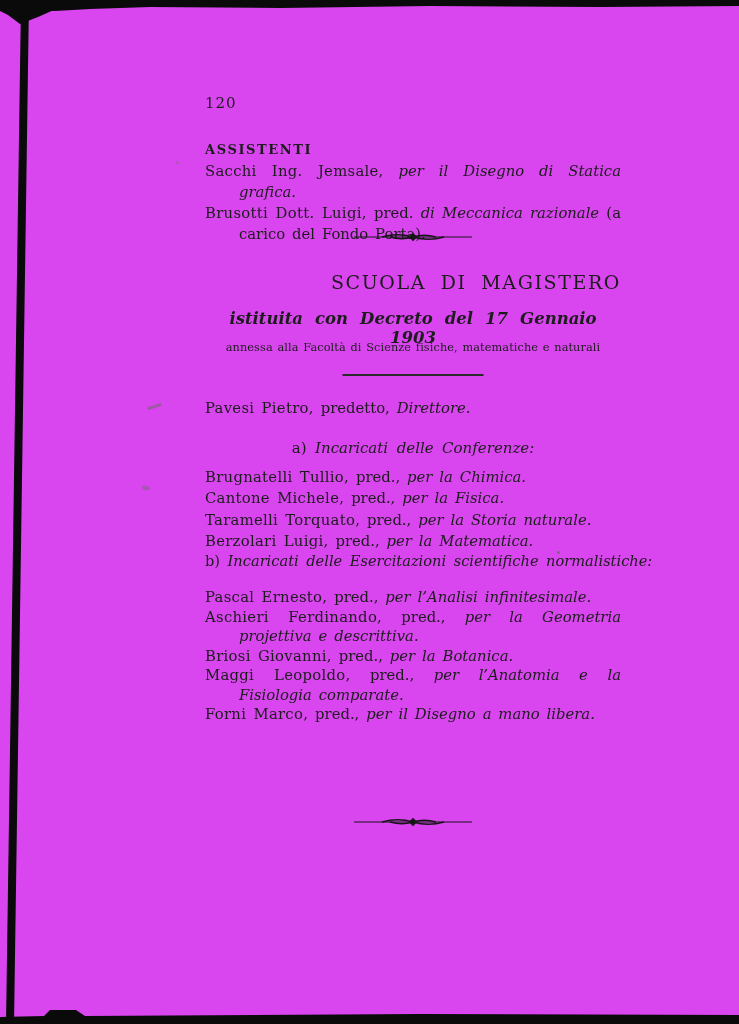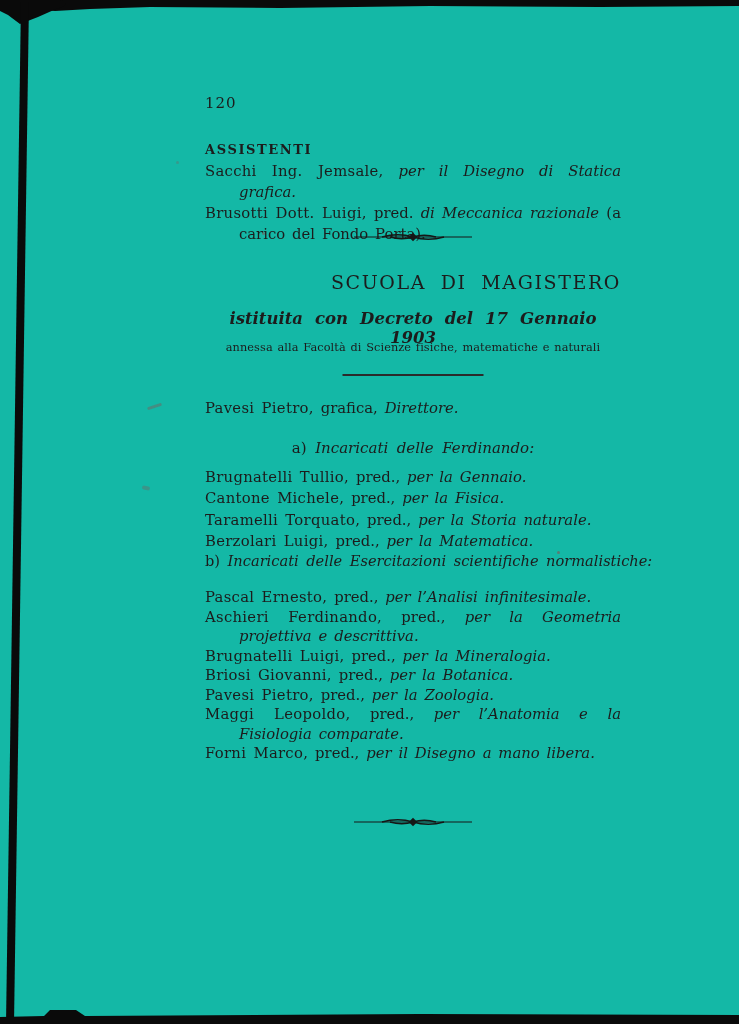--- a/index.html
+++ b/index.html
@@ -2,21 +2,21 @@
 <html><head>
 <meta charset="utf-8">
 <style>
   html,body{margin:0;padding:0}
   body{
     width:739px;height:1024px;position:relative;overflow:hidden;
     background:#ffffff;
     font-family:"DejaVu Serif", "Liberation Serif", serif;
     color:#1c1c1c;
   }
-  .paper{position:absolute;inset:0;background:#14b8a6;}
+  .paper{position:absolute;inset:0;background:#d946ef;}
   .borders{position:absolute;inset:0;pointer-events:none;}
   .content{position:absolute;left:205px;top:0;width:416px;}
   .block{position:absolute;left:0;width:100%;}
   p{margin:0;}
   .b{font-weight:normal;letter-spacing:.3px}
   .i{font-style:italic}
   .r{font-style:normal}
   #pageno{top:94px;font-size:15px;letter-spacing:1px}
   #assist-h{top:142px;text-align:left;font-size:13px;font-weight:bold;letter-spacing:1.6px}
   #assist-list{top:160px}
@@ -80,35 +80,35 @@
 
     <p class="block" id="subtitle">istituita con Decreto del 17 Gennaio 1903</p>
 
     <p class="block" id="annex">annessa alla Facoltà di Scienze fisiche, matematiche e naturali</p>
 
     <div class="block" id="rule"></div>
 
     <div class="block" id="direttore">
       <p class="entry">
         <span class="b">Pavesi Pietro,</span>
-        <span class="r">grafica,</span>
+        <span class="r">predetto,</span>
         <span class="i">Direttore.</span>
       </p>
     </div>
 
     <p class="block" id="sec-a-h">
       <span class="r">a)</span>
-      <span class="i">Incaricati delle Ferdinando:</span>
+      <span class="i">Incaricati delle Conferenze:</span>
     </p>
 
     <div class="block" id="a-list">
       <p class="entry">
         <span class="b">Brugnatelli Tullio,</span>
         <span class="r">pred.,</span>
-        <span class="i">per la Gennaio.</span>
+        <span class="i">per la Chimica.</span>
       </p>
       <p class="entry">
         <span class="b">Cantone Michele,</span>
         <span class="r">pred.,</span>
         <span class="i">per la Fisica.</span>
       </p>
       <p class="entry">
         <span class="b">Taramelli Torquato,</span>
         <span class="r">pred.,</span>
         <span class="i">per la Storia naturale.</span>
@@ -130,33 +130,23 @@
         <span class="b">Pascal Ernesto,</span>
         <span class="r">pred.,</span>
         <span class="i">per l’Analisi infinitesimale.</span>
       </p>
       <p class="entry">
         <span class="b">Aschieri Ferdinando,</span>
         <span class="r">pred.,</span>
         <span class="i">per la Geometria projettiva e descrittiva.</span>
       </p>
       <p class="entry">
-        <span class="b">Brugnatelli Luigi,</span>
-        <span class="r">pred.,</span>
-        <span class="i">per la Mineralogia.</span>
-      </p>
-      <p class="entry">
         <span class="b">Briosi Giovanni,</span>
         <span class="r">pred.,</span>
         <span class="i">per la Botanica.</span>
-      </p>
-      <p class="entry">
-        <span class="b">Pavesi Pietro,</span>
-        <span class="r">pred.,</span>
-        <span class="i">per la Zoologia.</span>
       </p>
       <p class="entry">
         <span class="b">Maggi Leopoldo,</span>
         <span class="r">pred.,</span>
         <span class="i">per l’Anatomia e la Fisiologia com­parate.</span>
       </p>
       <p class="entry">
         <span class="b">Forni Marco,</span>
         <span class="r">pred.,</span>
         <span class="i">per il Disegno a mano libera.</span>

